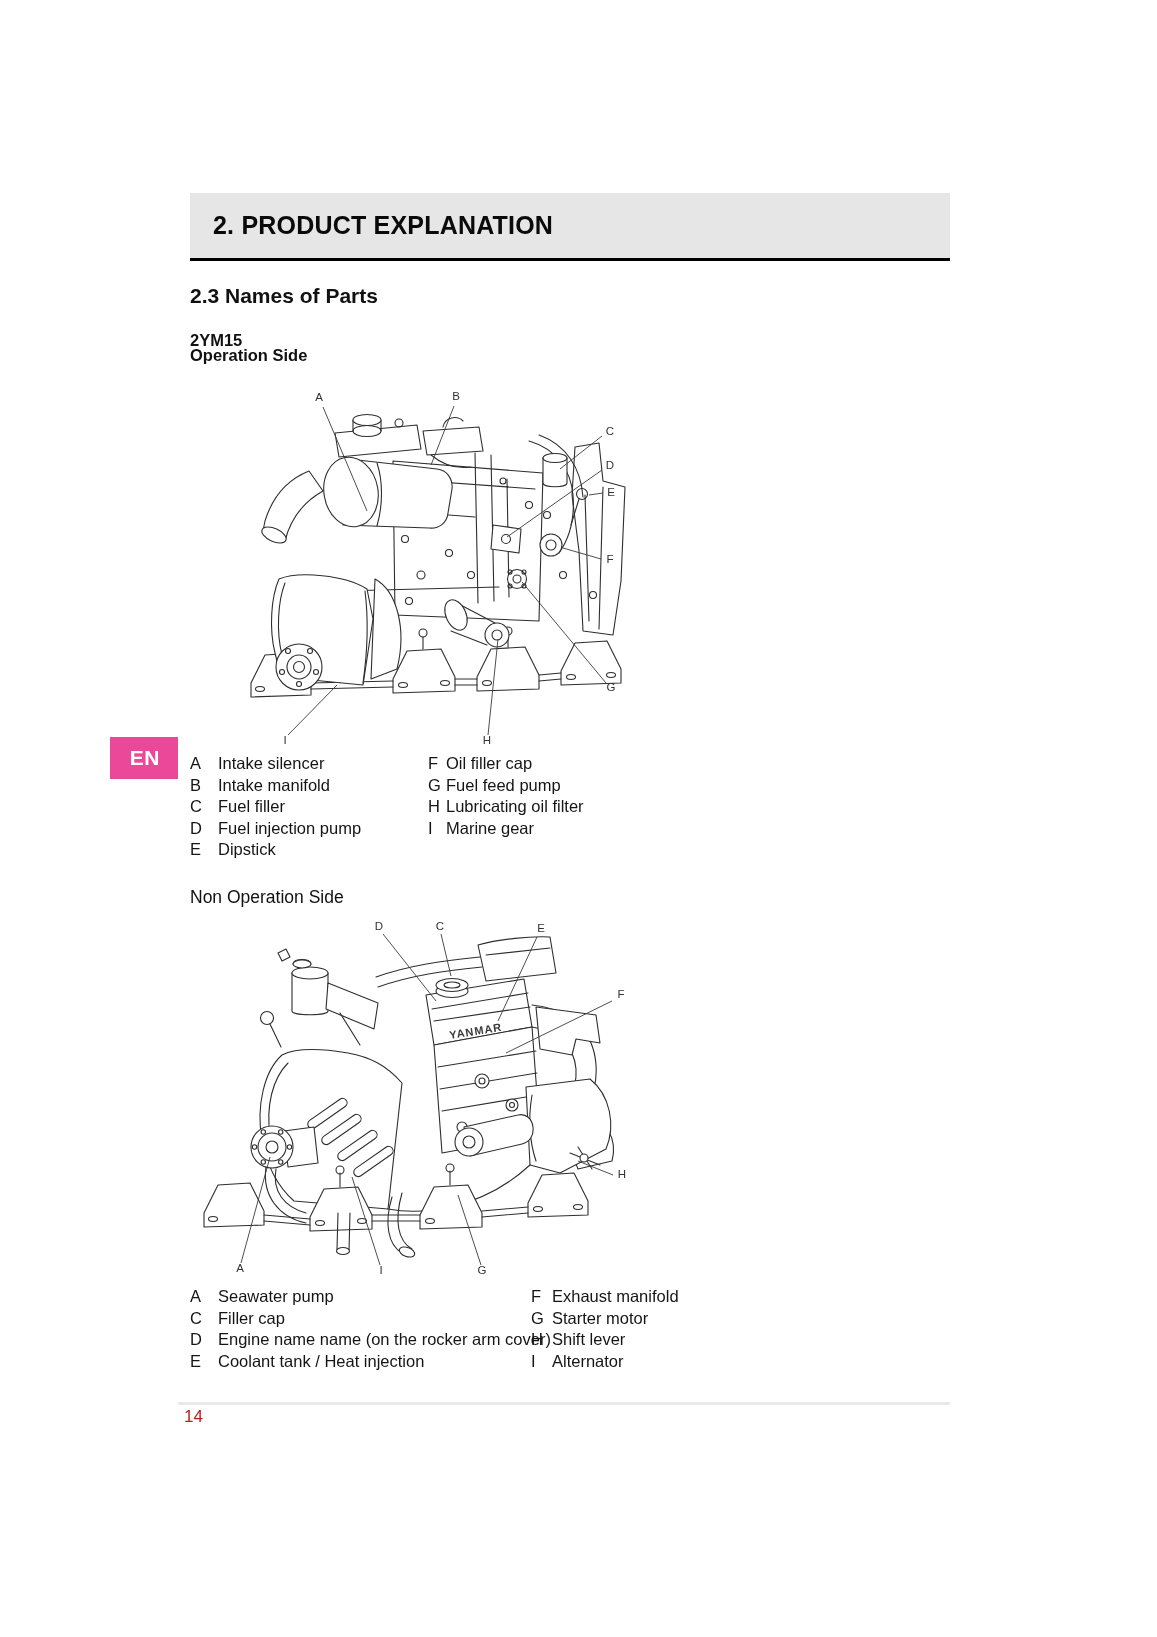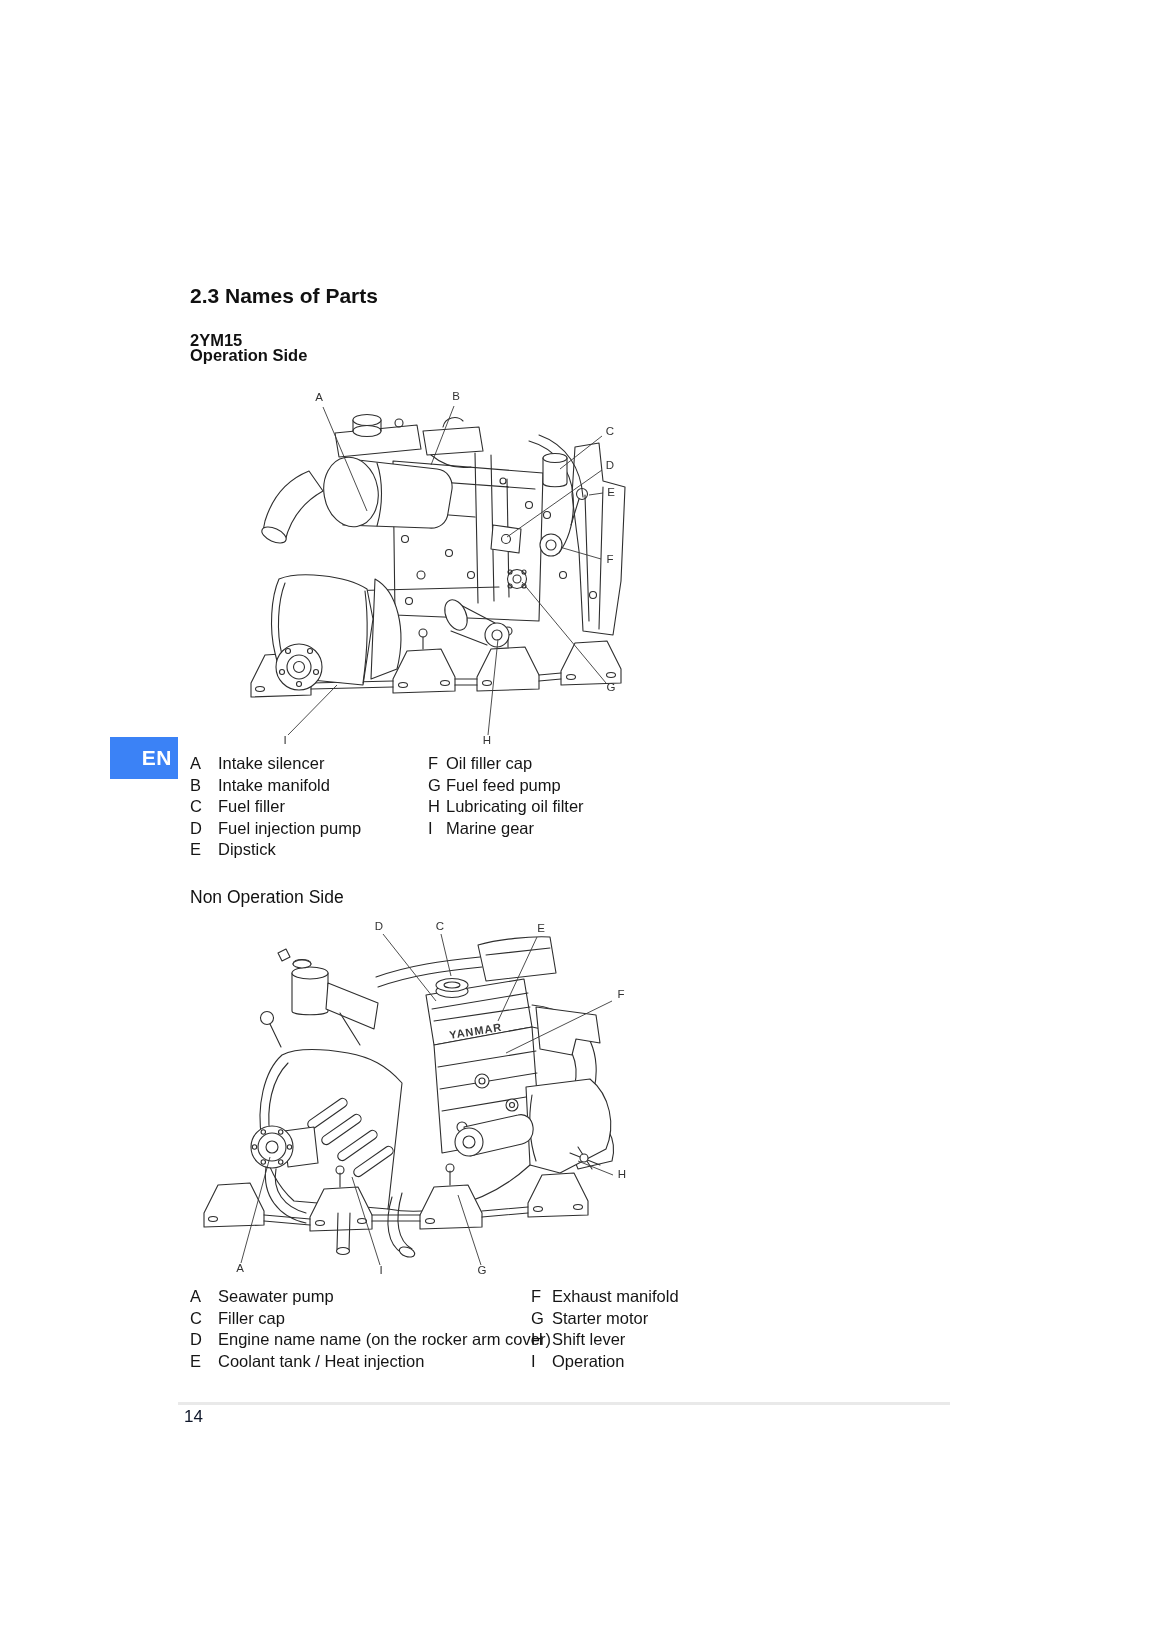--- a/index.html
+++ b/index.html
@@ -14,46 +14,49 @@
   }
   .chapter-bar .ttl {
     font-size:25px; font-weight:bold; line-height:65px; padding-left:23px;
     color:#0a0a0a; letter-spacing:0.2px;
   }
   .h-section { left:190px; top:284px; font-size:21px; font-weight:bold; }
   .h-model   { left:190px; top:331px; font-size:16.5px; font-weight:bold;text-align:right; }
   .h-opside  { left:190px; top:346px; font-size:16.5px; font-weight:bold; }
   .h-nonop   { left:190px; top:887px; font-size:17.5px; font-weight:normal; }
   .en-tab {
-    left:110px; top:737px; width:68px; height:42px; background:#3b82f6;
-    display:flex; align-items:center; justify-content:flex-end; padding-right:6px;
+    left:110px; top:737px; width:68px; height:42px; background:#ec4899;
+    display:flex; align-items:center; justify-content:flex-end; padding-right:18px;
     box-sizing:border-box;
   }
   .en-tab span { color:#fff; font-size:21px; font-weight:bold; letter-spacing:0.5px; }
   .plist { font-size:16.5px; line-height:21.5px; color:#151515; }
   .plist .col { position:absolute; top:0; white-space:nowrap; }
   .prow { display:flex; }
   .prow .l  { display:inline-block; }
   .lw28 .l { width:28px; }
   .lw18 .l { width:18px; }
   .lw21 .l { width:21px; }
   #list1 { left:190px; top:753px; width:760px; height:110px; }
   #list1 .col-r { left:238px; }
   #list2 { left:190px; top:1286px; width:760px; height:92px; }
   #list2 .col-r { left:341px; }
   .diag { position:absolute; }
   .dlabel text { fill:#333; font-size:11.5px; font-family:"Liberation Sans",sans-serif; text-anchor:middle; }
   .foot-rule { left:178px; top:1402px; width:772px; height:3px; background:#e9e9e9; }
-  .pageno { left:184px; top:1407px; font-size:17px; color:#0f172a; }
+  .pageno { left:184px; top:1407px; font-size:17px; color:#b91c1c; }
 </style>
 </head>
 <body>
 
 <div class="page">
 
+  <div class="abs chapter-bar">
+    <div class="ttl">2. PRODUCT EXPLANATION</div>
+  </div>
 
   <div class="abs h-section">2.3 Names of Parts</div>
   <div class="abs h-model">2YM15</div>
   <div class="abs h-opside">Operation Side</div>
 
   <svg class="diag" style="left:245px; top:383px;" width="400" height="368" viewBox="0 0 400 368">
     <g stroke="#2e2e2e" stroke-width="1.1" fill="none" stroke-linecap="round" stroke-linejoin="round">
 
       <path fill="#fff" d="M330,64 L354,60 L358,98 L380,104 L376,198 L368,252 L338,248 L334,168 L327,112 Z"></path>
       <path d="M340,112 L344,238"></path>
@@ -374,21 +377,21 @@
       <div class="prow">
           <span class="l">G</span>
           <span>Starter motor</span>
         </div>
       <div class="prow">
           <span class="l">H</span>
           <span>Shift lever</span>
         </div>
       <div class="prow">
           <span class="l">I</span>
-          <span>Operation</span>
+          <span>Alternator</span>
         </div>
     </div>
   </div>
 
   <div class="abs foot-rule"></div>
   <div class="abs pageno">14</div>
 
 </div>
 
 </body></html>

